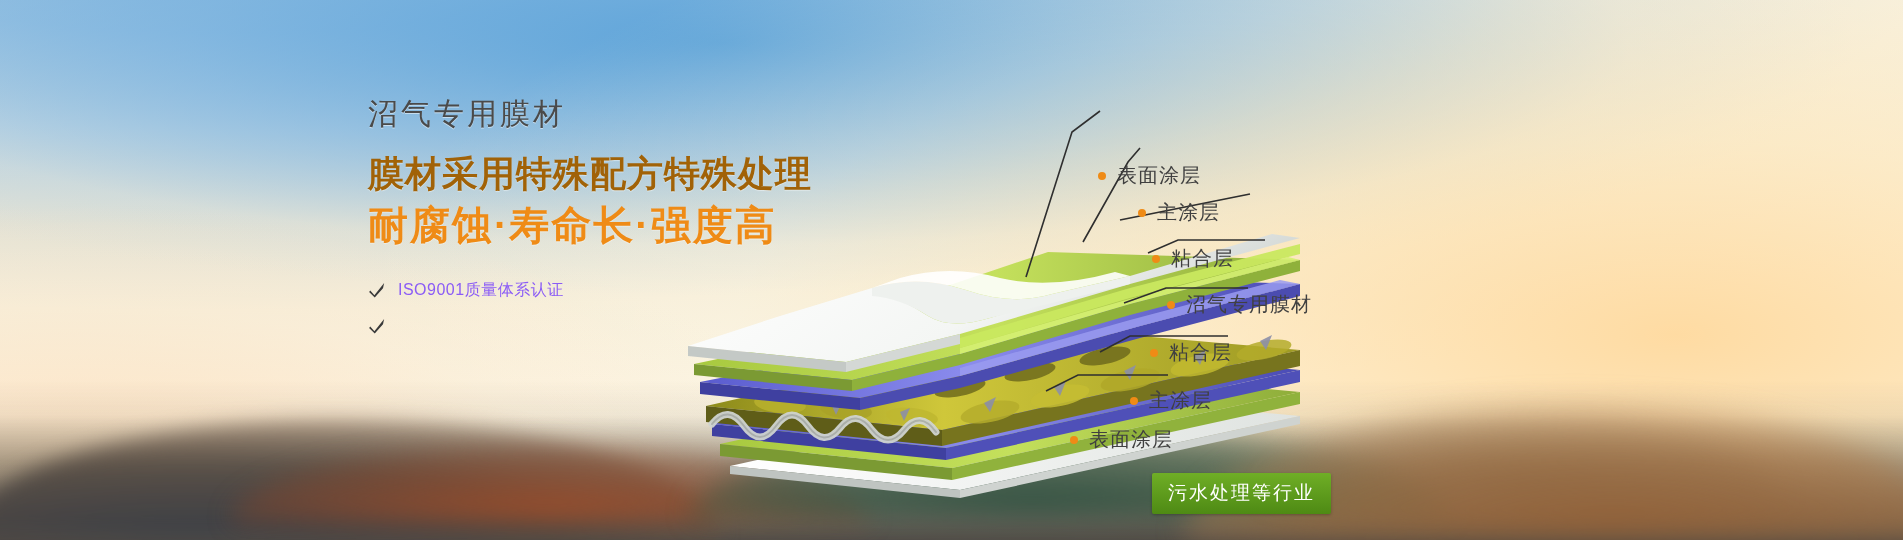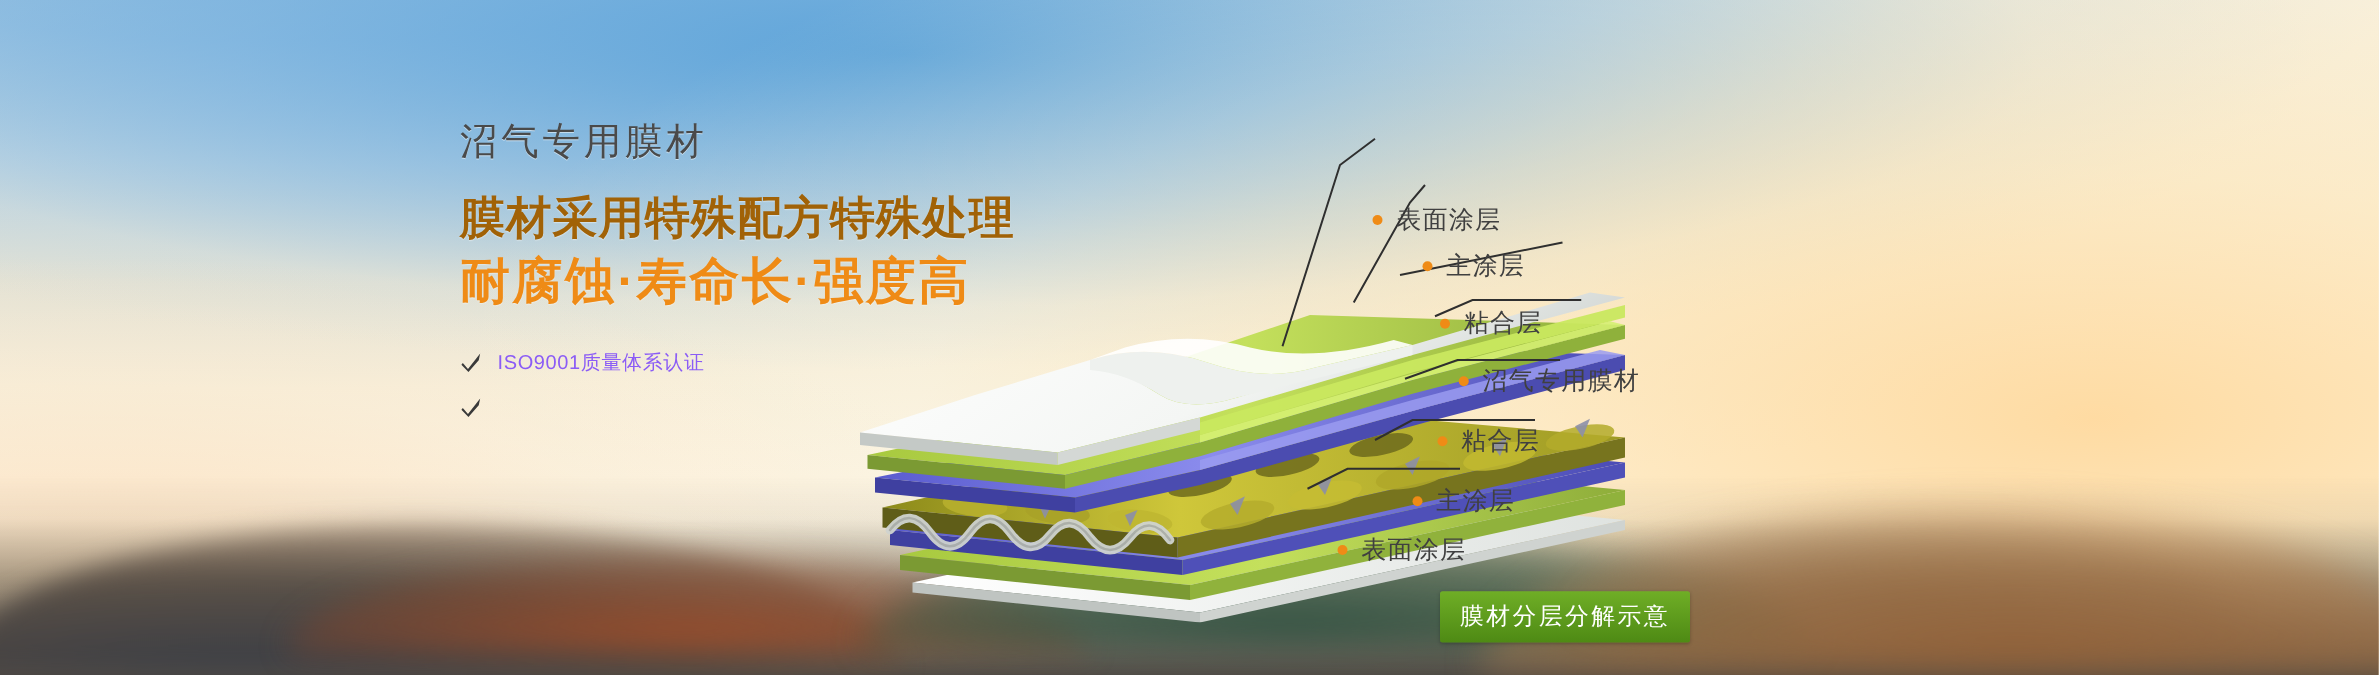--- a/index.html
+++ b/index.html
@@ -324,15 +324,15 @@
     <div class="callout" style="left:130px;top:327px;">
       <span class="dot"></span>
       <span>主涂层</span>
     </div>
     <div class="callout" style="left:70px;top:366px;">
       <span class="dot"></span>
       <span>表面涂层</span>
     </div>
   </div>
 
-  <div class="badge">膜材分层分解示意</div>
+  <div class="badge">污水处理等行业</div>
 
 </div>
 
 </body></html>

